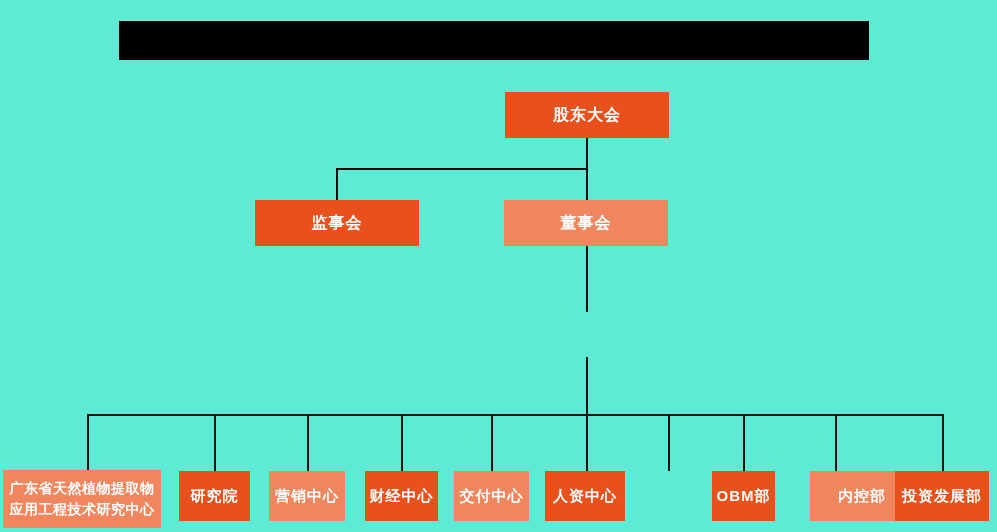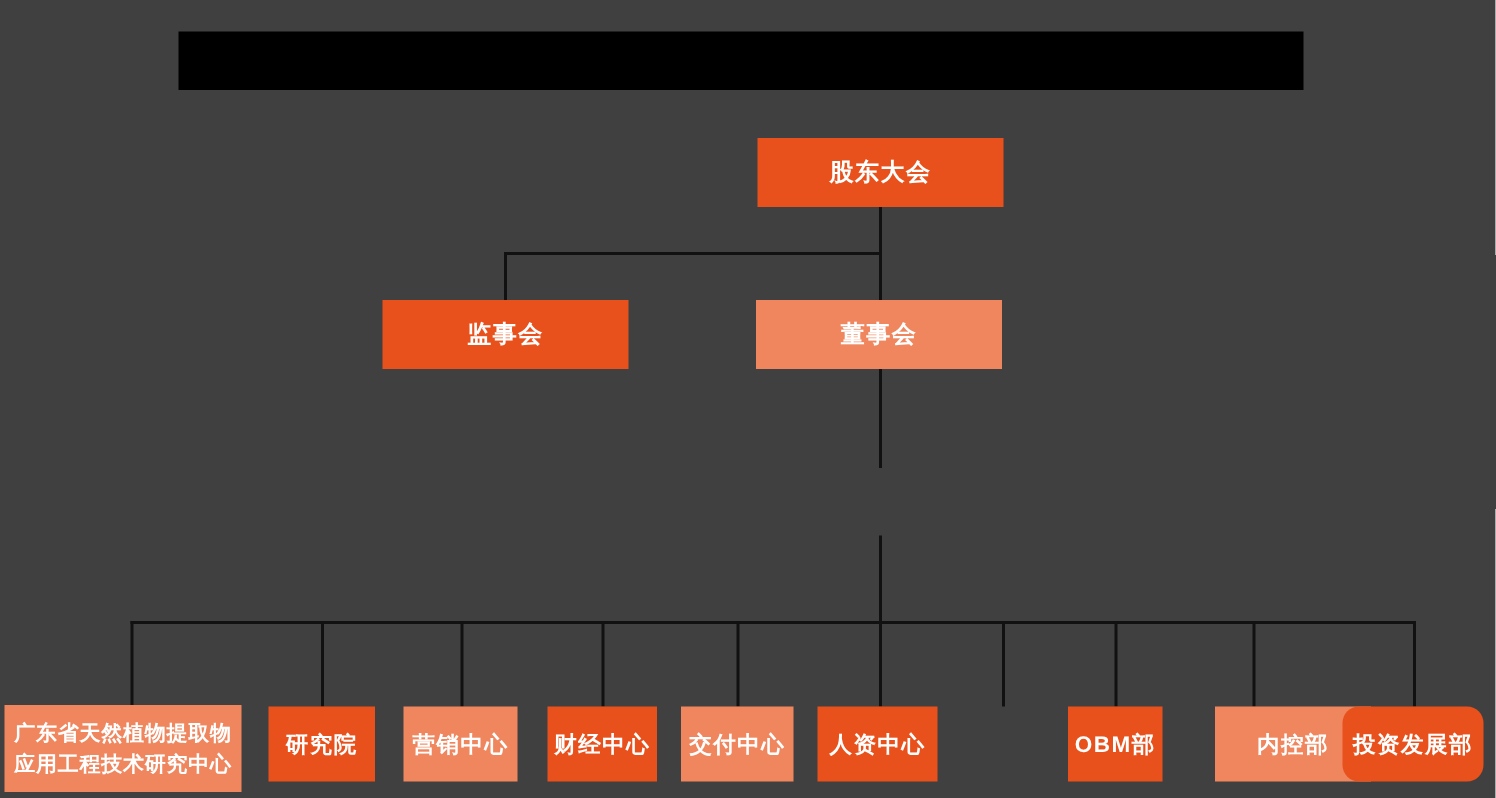--- a/index.html
+++ b/index.html
@@ -3,21 +3,21 @@
 <meta charset="utf-8">
 <style>
   * { margin: 0; padding: 0; box-sizing: border-box; }
   html, body { background: #ffffff; }
   body { font-family: "Liberation Sans", "DejaVu Sans", sans-serif; }
 
   .canvas {
     position: relative;
     width: 997px;
     height: 532px;
-    background: #404040;
+    background: #5eead4;
     overflow: hidden;
   }
 
   .redaction {
     position: absolute;
     background: #000000;
   }
 
   .node {
     position: absolute;
@@ -93,15 +93,15 @@
 
   <div class="node secondary dept" style="left:454px; top:471px; width:75px; height:50px;">交付中心</div>
 
   <div class="node primary dept" style="left:545px; top:471px; width:80px; height:50px;">人资中心</div>
 
 
   <div class="node primary dept" style="left:712px; top:471px; width:63px; height:50px;">OBM部</div>
 
   <div class="node secondary dept" style="left:810px; top:471px; width:104px; height:50px;">内控部</div>
 
-  <div class="node primary dept" style="left:895px; top:471px; width:94px; height:50px;border-radius:11px;">投资发展部</div>
+  <div class="node primary dept" style="left:895px; top:471px; width:94px; height:50px;">投资发展部</div>
 
 </div>
 
 </body></html>

